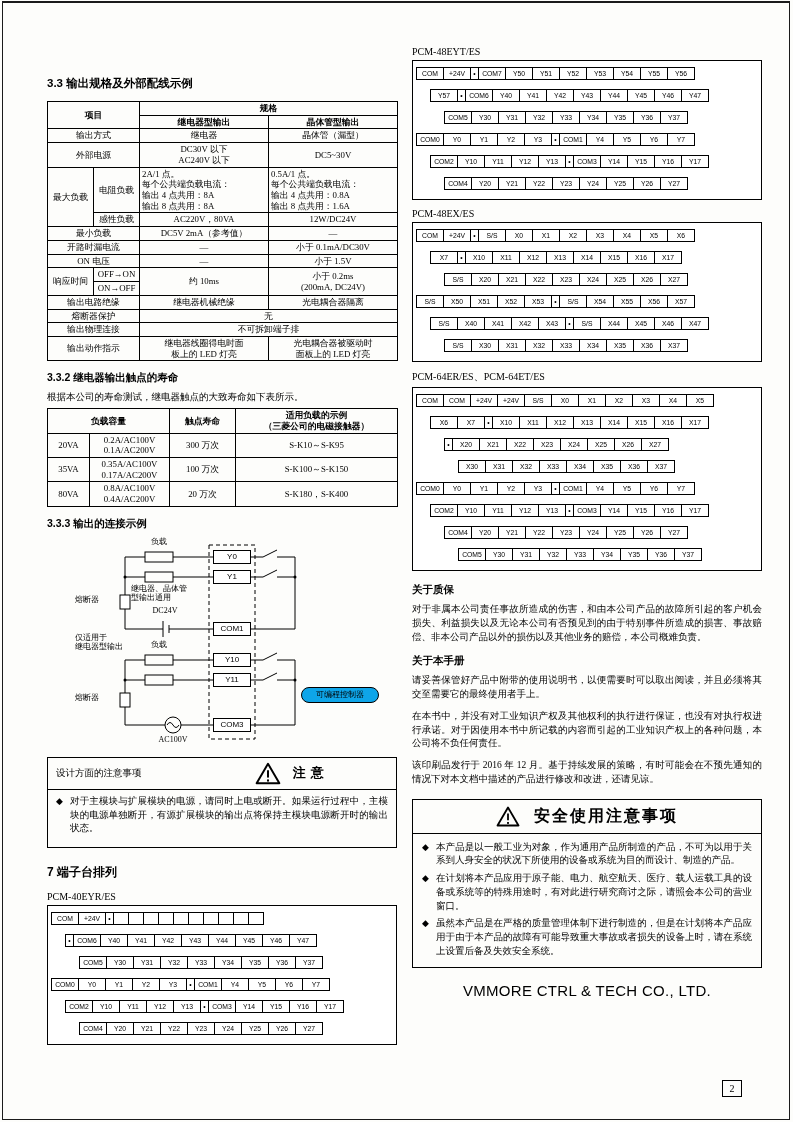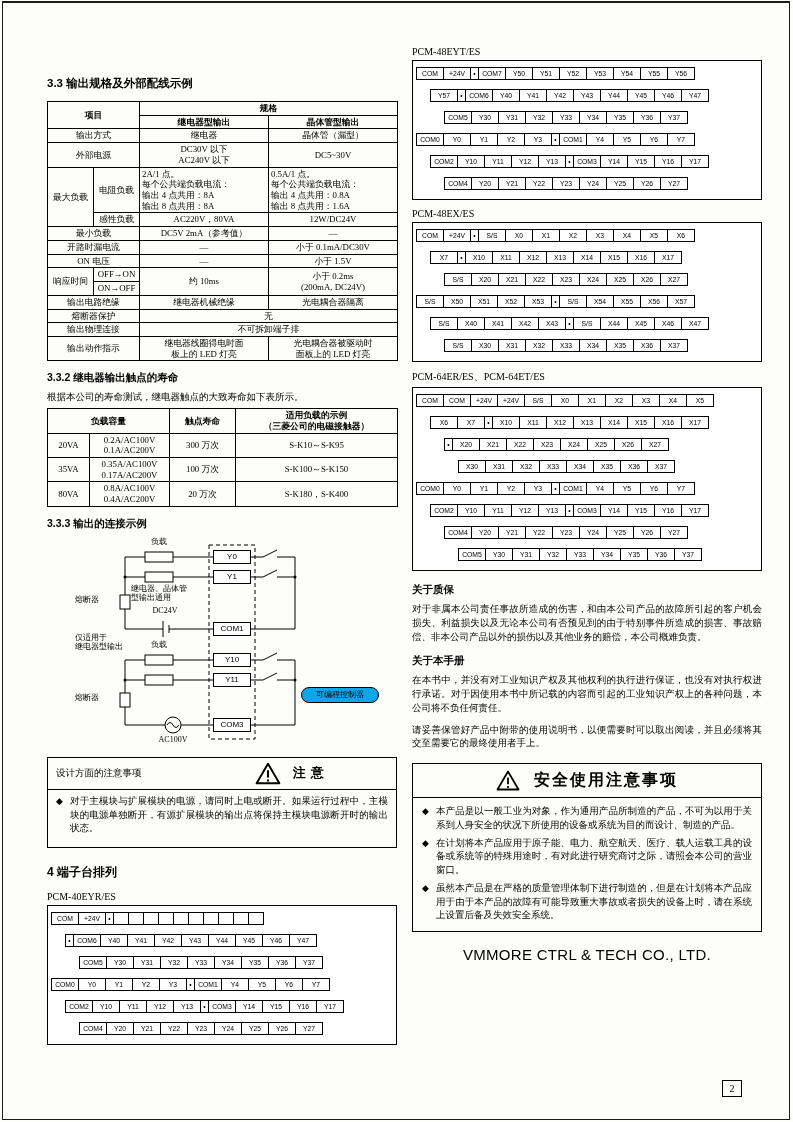--- a/index.html
+++ b/index.html
@@ -238,21 +238,21 @@
       </div>
     </div>
     <div class="c-body">
         <div class="bullet">
           <span class="bmark">◆</span>
           <span class="btext">对于主模块与扩展模块的电源，请同时上电或断开。如果运行过程中，主模块的电源单独断开，有源扩展模块的输出点将保持主模块电源断开时的输出状态。</span>
         </div>
       </div>
   </div>
 
-  <div class="h-sec mt16" style="font-size:12px">4  端子台排列</div>
+  <div class="h-sec mt16" style="font-size:12px">7  端子台排列</div>
   <div class="model">PCM-40EYR/ES</div>
   <div class="tbox">
       <div class="trow" style="margin-left: 0px;">
         <div class="tcell">COM</div>
         <div class="tcell">+24V</div>
         <div class="tcell dot">•</div>
         <div class="tcell blank"></div>
         <div class="tcell blank"></div>
         <div class="tcell blank"></div>
         <div class="tcell blank"></div>
@@ -579,22 +579,23 @@
         <div class="tcell">Y36</div>
         <div class="tcell">Y37</div>
       </div>
     </div>
 
   <div class="h-para mt12">关于质保</div>
   <div class="para">对于非属本公司责任事故所造成的伤害，和由本公司产品的故障所引起的客户机会损失、利益损失以及无论本公司有否预见到的由于特别事件所造成的损害、事故赔偿、非本公司产品以外的损伤以及其他业务的赔偿，本公司概难负责。</div>
 
   <div class="h-para mt10">关于本手册</div>
   <div>
+      <div class="para">请妥善保管好产品中附带的使用说明书，以便需要时可以取出阅读，并且必须将其交至需要它的最终使用者手上。</div>
       <div class="para">在本书中，并没有对工业知识产权及其他权利的执行进行保证，也没有对执行权进行承诺。对于因使用本书中所记载的内容而引起的工业知识产权上的各种问题，本公司将不负任何责任。</div>
-      <div class="para">请妥善保管好产品中附带的使用说明书，以便需要时可以取出阅读，并且必须将其交至需要它的最终使用者手上。</div>
+      <div class="para">该印刷品发行于 2016 年 12 月。基于持续发展的策略，有时可能会在不预先通知的情况下对本文档中描述的产品进行修改和改进，还请见谅。</div>
     </div>
 
   <div class="safety">
     <div class="s-head">
       <svg width="24" height="21" viewBox="0 0 32 28">
         <path d="M16 2 L30 26 L2 26 Z" fill="none" stroke="#000" stroke-width="2.4" stroke-linejoin="round"></path>
         <rect x="14.8" y="10" width="2.4" height="9" fill="#000"></rect>
         <rect x="14.8" y="21.3" width="2.4" height="2.6" fill="#000"></rect>
       </svg>
       <span class="s-title">安全使用注意事项</span>

